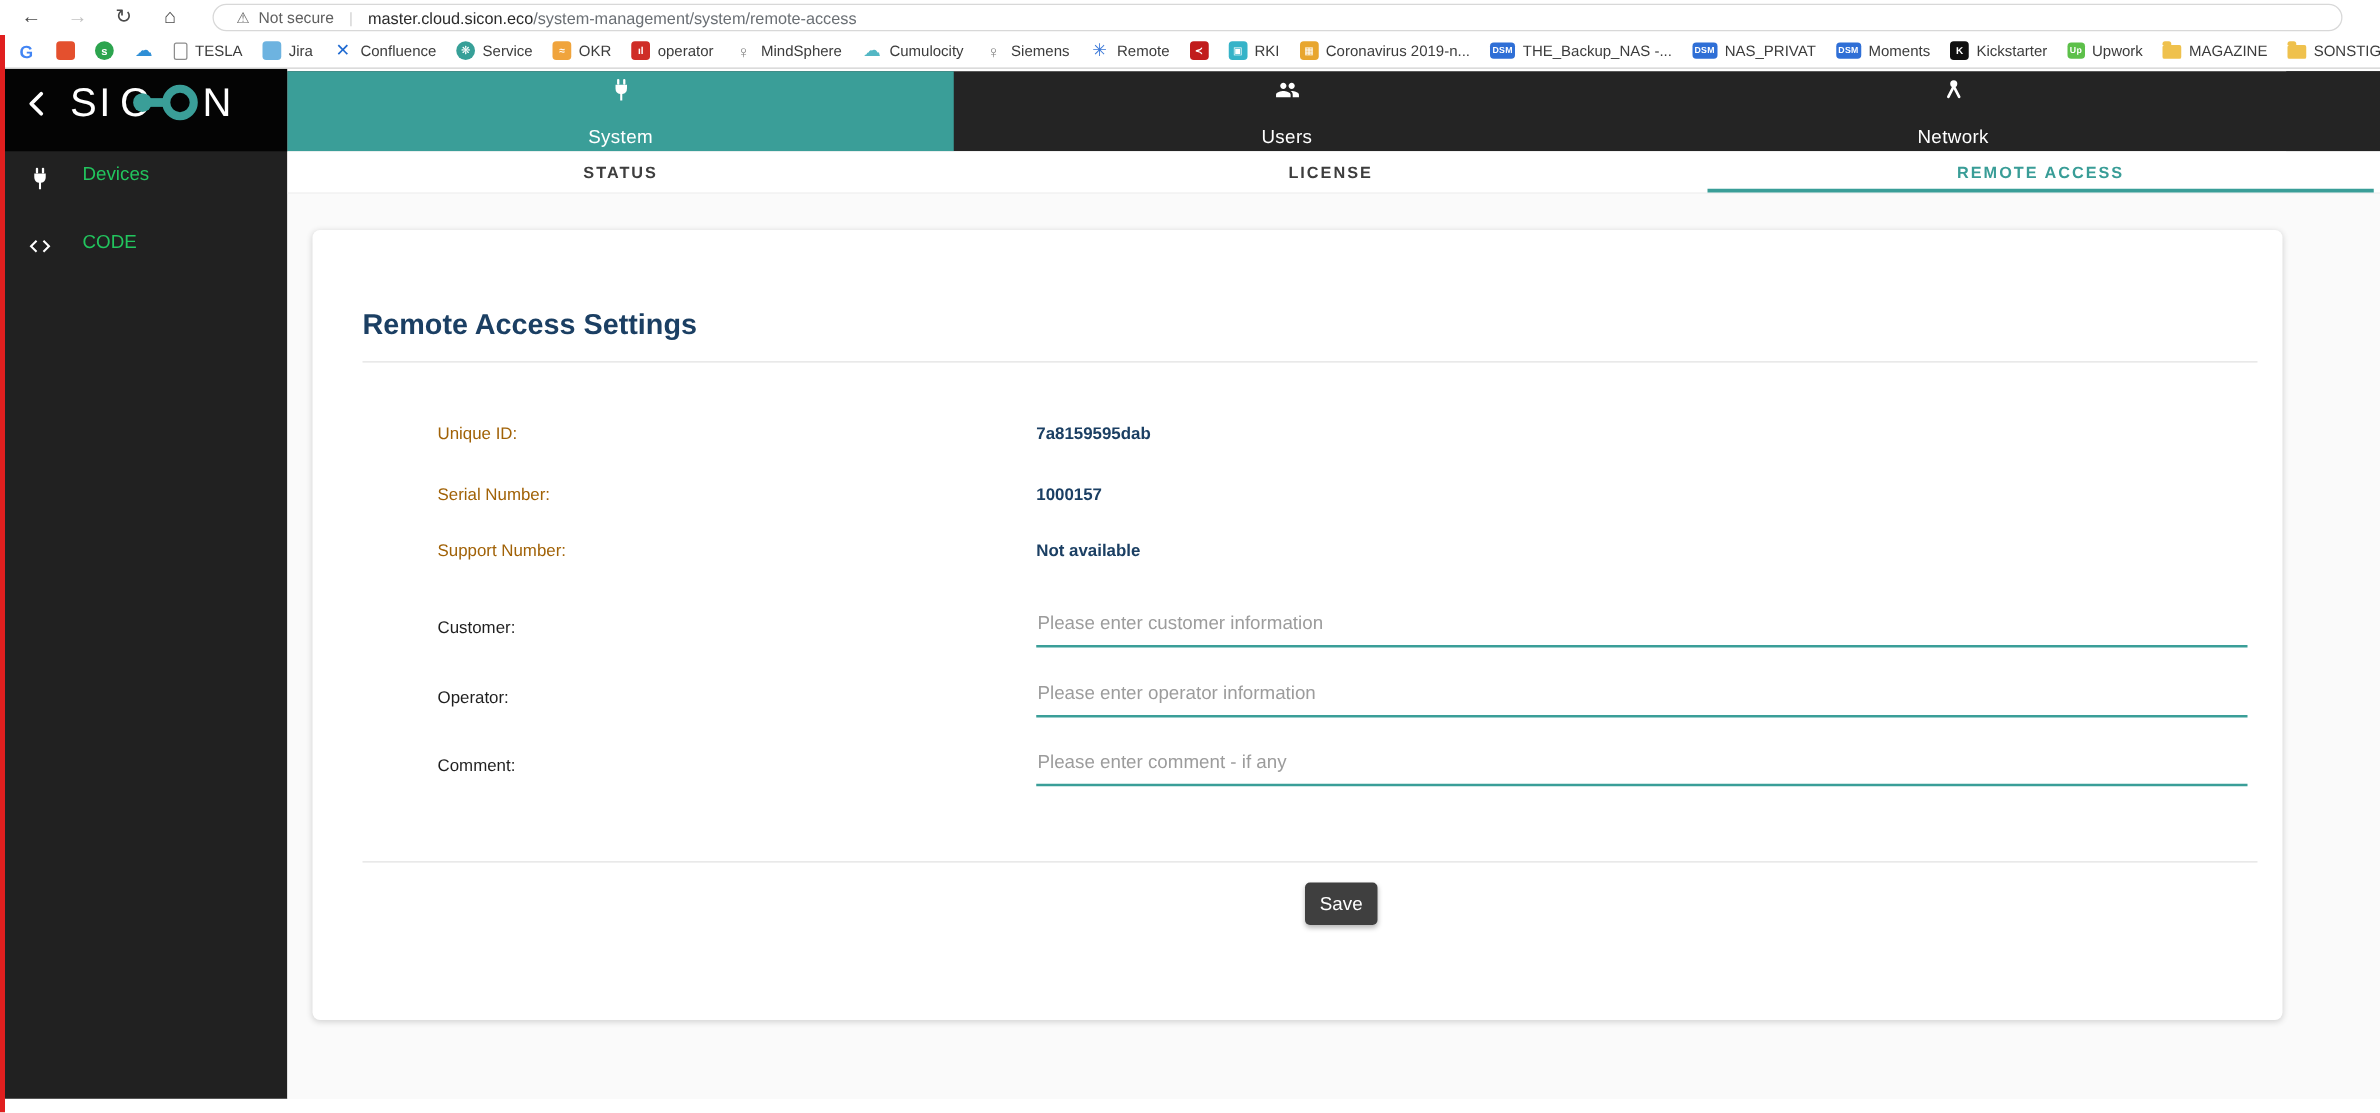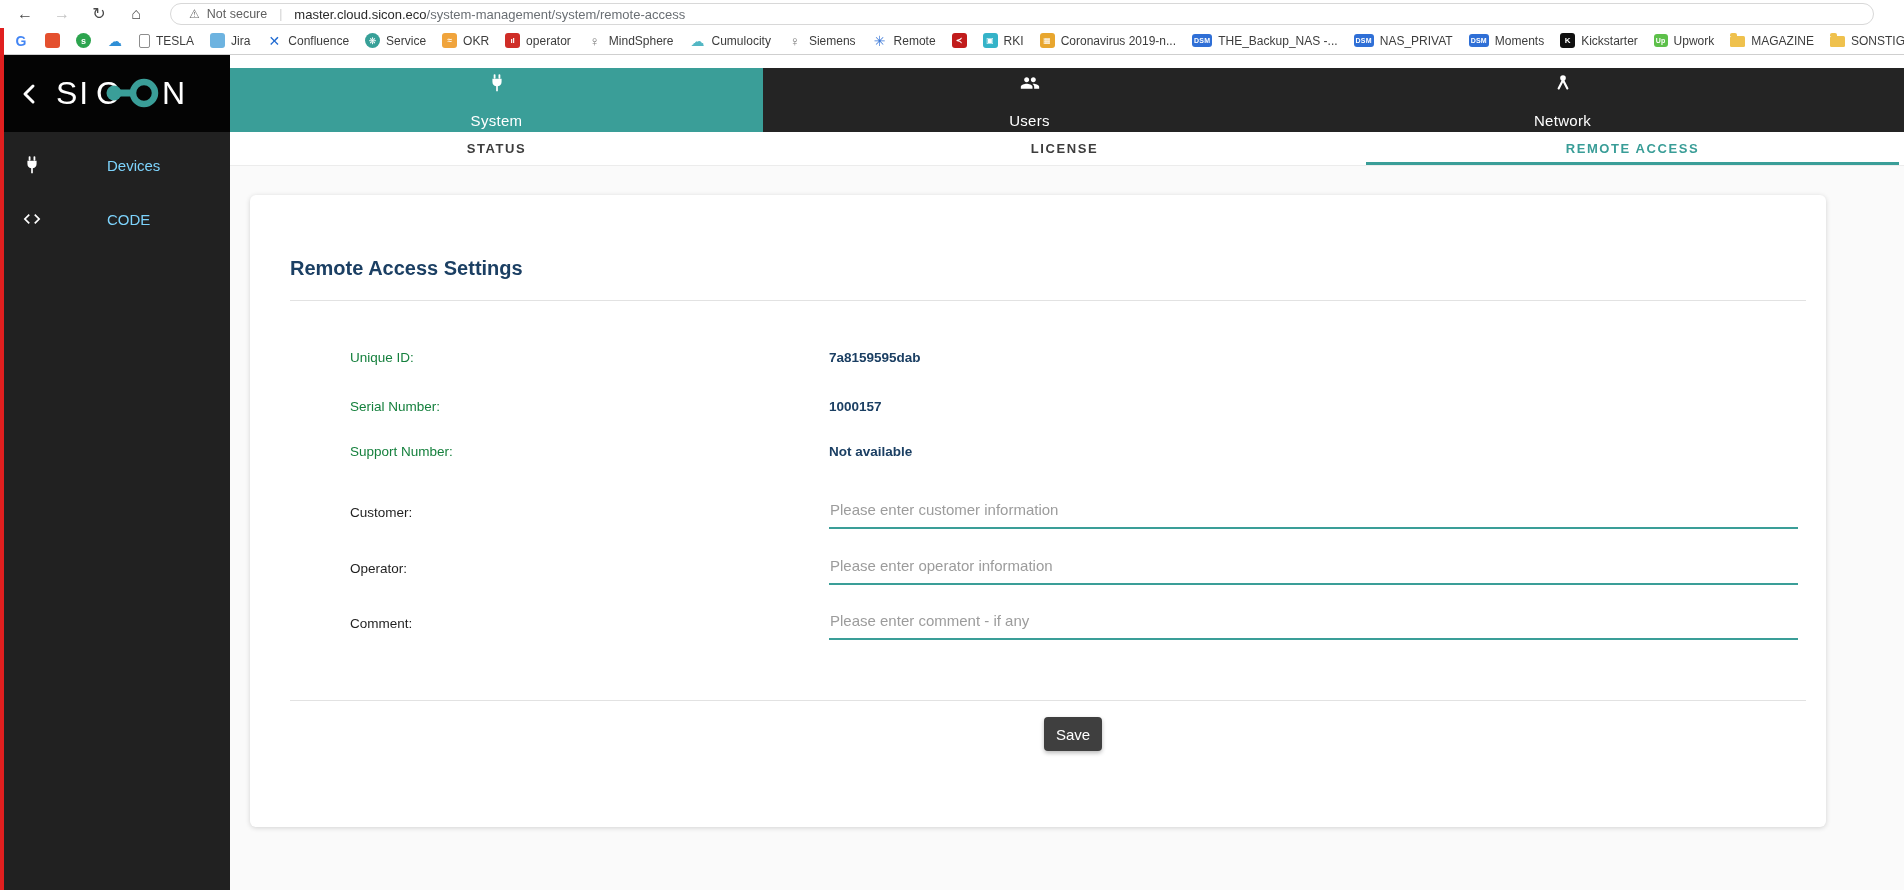--- a/index.html
+++ b/index.html
@@ -27,28 +27,28 @@
   .bmi.glyph  { font-size:14px; width:16px; }
   .bmi.badge  { height:13px; padding:0 2px; border-radius:3px; color:#fff; font-size:7px; font-weight:bold; letter-spacing:.2px; }
   .bmi.page   { width:11px; height:14px; border:1.5px solid #8d8d8d; border-radius:2px; background:#fff; }
   .bmi.folder { width:15px; height:11px; border-radius:1.5px; position:relative; margin-top:2px; }
   .bmi.folder::before { content:""; position:absolute; top:-3px; left:0; width:7px; height:3px; border-radius:2px 2px 0 0; background:inherit; }
 
   
   .red-strip { position:absolute; left:0; top:28px; width:4px; height:862px; background:#e01f1f; z-index:60; }
 
   
-  .app { position:absolute; top:55px; left:0; width:1904px; height:835px; display:flex; }
+  .app { position:absolute; top:44px; left:0; width:1904px; height:835px; display:flex; }
 
   
   .sidebar { width:230px; background:#212121; flex:none; display:flex; flex-direction:column; }
   .logo-block { height:77px; background:#040404; display:flex; align-items:center; padding-left:12px; }
   .collapse-btn { width:34px; height:34px; display:flex; align-items:center; justify-content:center; cursor:pointer; }
   .side-items { margin-top:10px; }
-  .side-item { height:46px; display:flex; align-items:center; padding-left:20px; color:#7dd3fc; font-size:15px; cursor:pointer;gap:41px; }
+  .side-item { height:46px; display:flex; align-items:flex-start; padding-left:20px; color:#22c55e; font-size:15px; cursor:pointer; }
   .side-item + .side-item { margin-top:8px; }
   .side-item .ic { width:24px; height:24px; margin-right:22px; display:inline-flex; align-items:center; justify-content:center; }
   .side-item svg { width:20px; height:20px; fill:#fff; }
 
   
   .content { flex:1; display:flex; flex-direction:column; background:#fafafa; min-width:0; }
   .nav-gap { height:13px; background:#fff; }
   .main-nav { height:64px; background:#242424; display:flex; }
   .main-tab { width:533px; flex:none; display:flex; flex-direction:column; align-items:center; justify-content:center; color:#fff; cursor:pointer; }
   .main-tab.active { background:#3a9e98; }
@@ -58,26 +58,26 @@
   .nav-fill { flex:1; background:#242424; }
 
   .subnav { height:34px; background:#fff; display:flex; border-bottom:1px solid #ececec;gap:35px; }
   .sub-tab { width:533px; flex:none; display:flex; align-items:center; justify-content:center; font-size:13px; font-weight:bold; letter-spacing:1.6px; color:#3d3d3d; cursor:pointer; position:relative; }
   .sub-tab.active { color:#399d97; }
   .sub-tab.active::after { content:""; position:absolute; left:0; right:0; bottom:0; height:3px; background:#3a9e98; }
 
   
   .main-area { flex:1; position:relative; background:#fafafa; }
   .card { position:absolute; left:20px; top:29px; width:1576px; height:632px; background:#fff; border-radius:6px; box-shadow:0 1px 5px rgba(0,0,0,.16); }
-  .form-title { position:absolute; left:40px; top:62px; font-size:20px; font-weight:bold; color:#1b3f63; }
+  .form-title { position:absolute; left:40px; top:62px; font-size:23px; font-weight:bold; color:#1b3f63; }
   .rule { position:absolute; left:40px; right:20px; border-top:1px solid #e2e2e2; }
   .rule.r1 { top:105px; }
   .rule.r2 { top:505px; }
   .ro-row { position:absolute; left:0; right:0; height:20px; }
-  .ro-row .f-label { position:absolute; left:100px; font-size:13.5px; color:#15803d; }
+  .ro-row .f-label { position:absolute; left:100px; font-size:13.5px; color:#a16207; }
   .ro-row .f-value { position:absolute; left:579px; font-size:13.5px; font-weight:bold; color:#1b3f63; }
   .input-row { position:absolute; left:0; right:0; height:36px; }
   .input-row .f-label { position:absolute; left:100px; top:10px; font-size:13.5px; color:#1f1f1f; }
   .input-row input { position:absolute; left:579px; top:0; width:969px; height:34px; border:none; border-bottom:2px solid #3a9e98; background:transparent; font-size:15px; color:#333; outline:none; padding:0 0 4px 1px; font-family:inherit; }
   .input-row input::placeholder { color:#9c9c9c; }
   .save-btn { position:absolute; left:794px; top:522px; width:58px; height:34px; background:#3f3f3f; color:#fff; font-size:15px; border:none; border-radius:4px; cursor:pointer; box-shadow:0 2px 4px rgba(0,0,0,.28); font-family:inherit; }
 </style>
 </head>
 <body>
 

